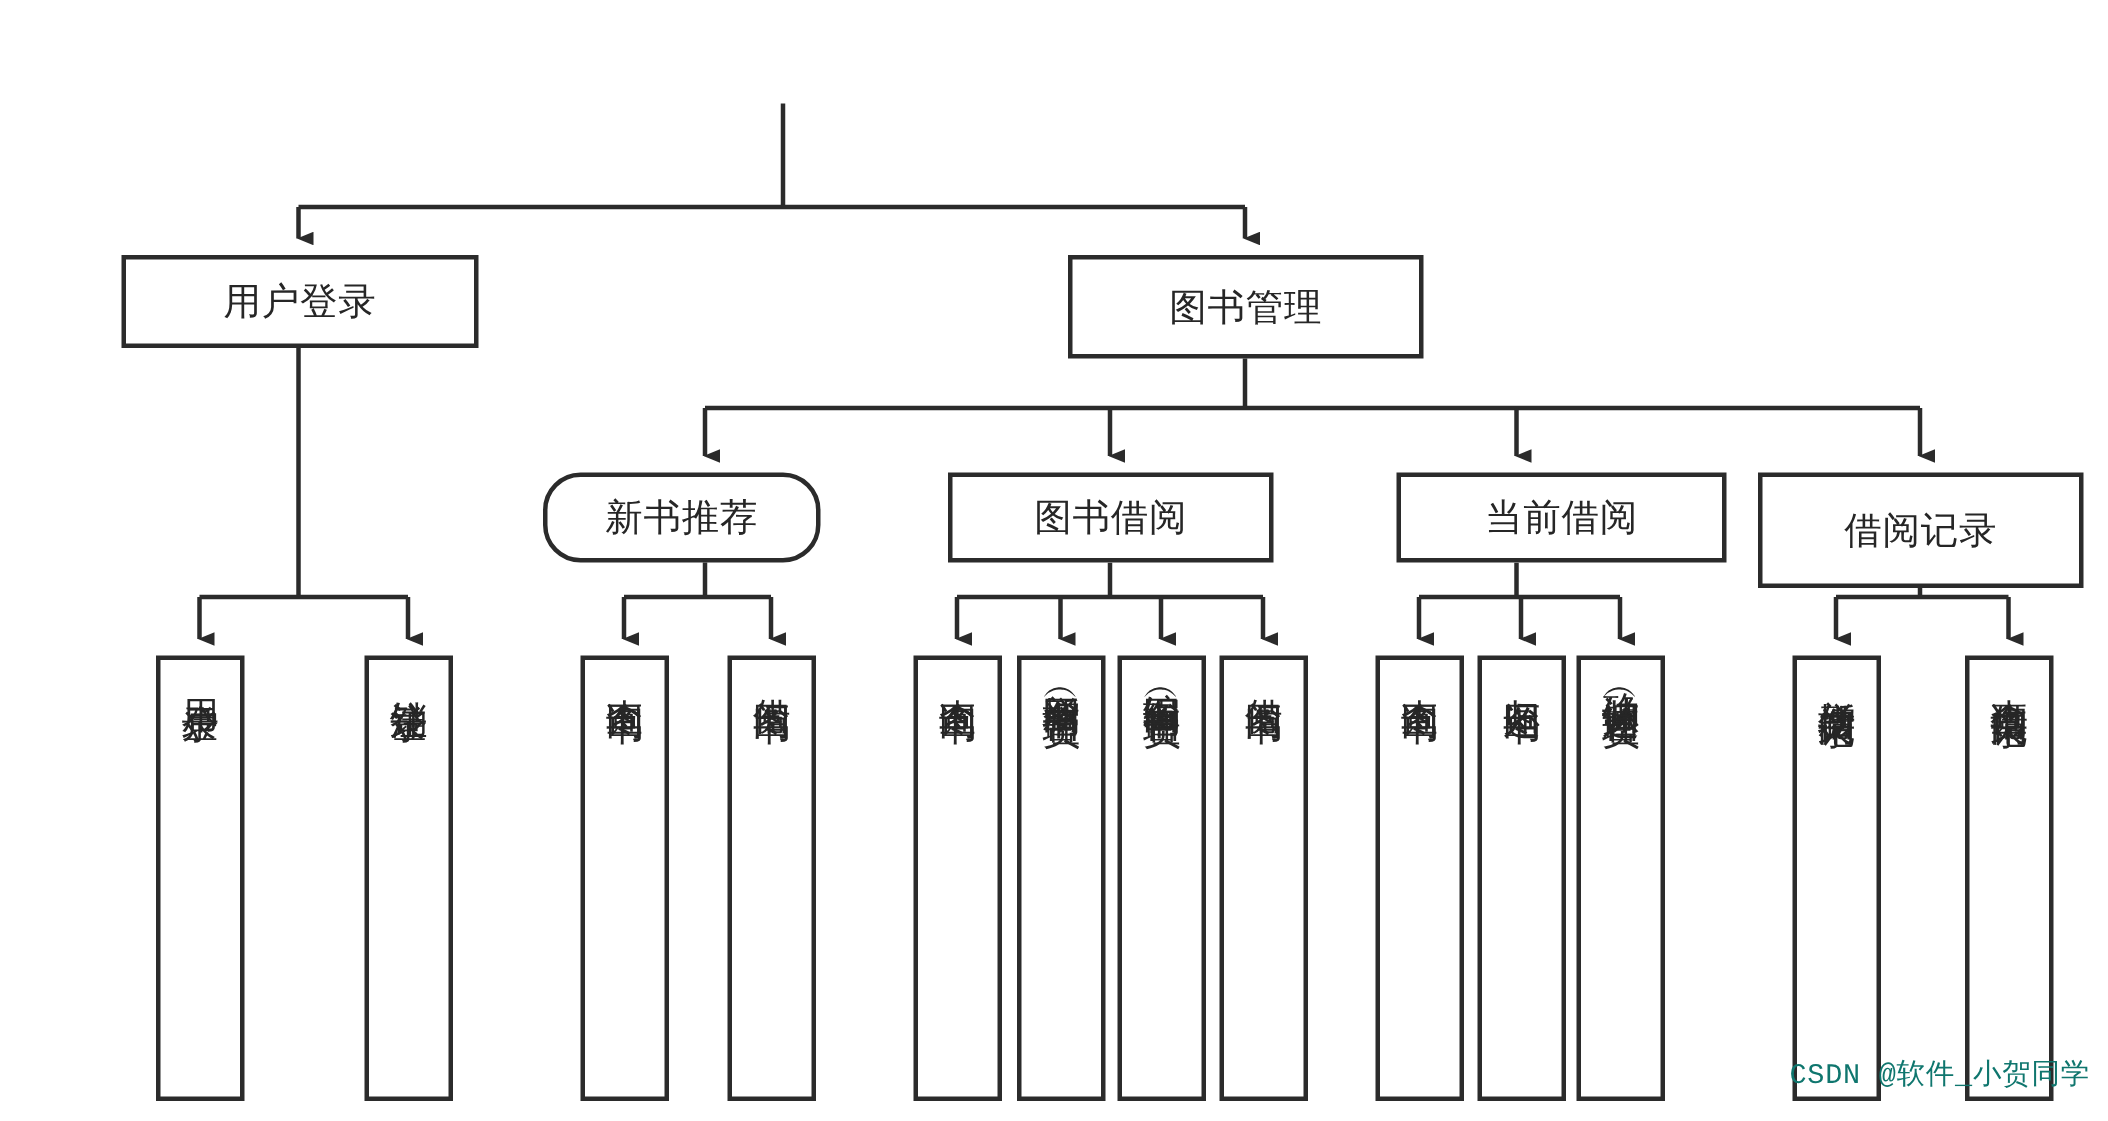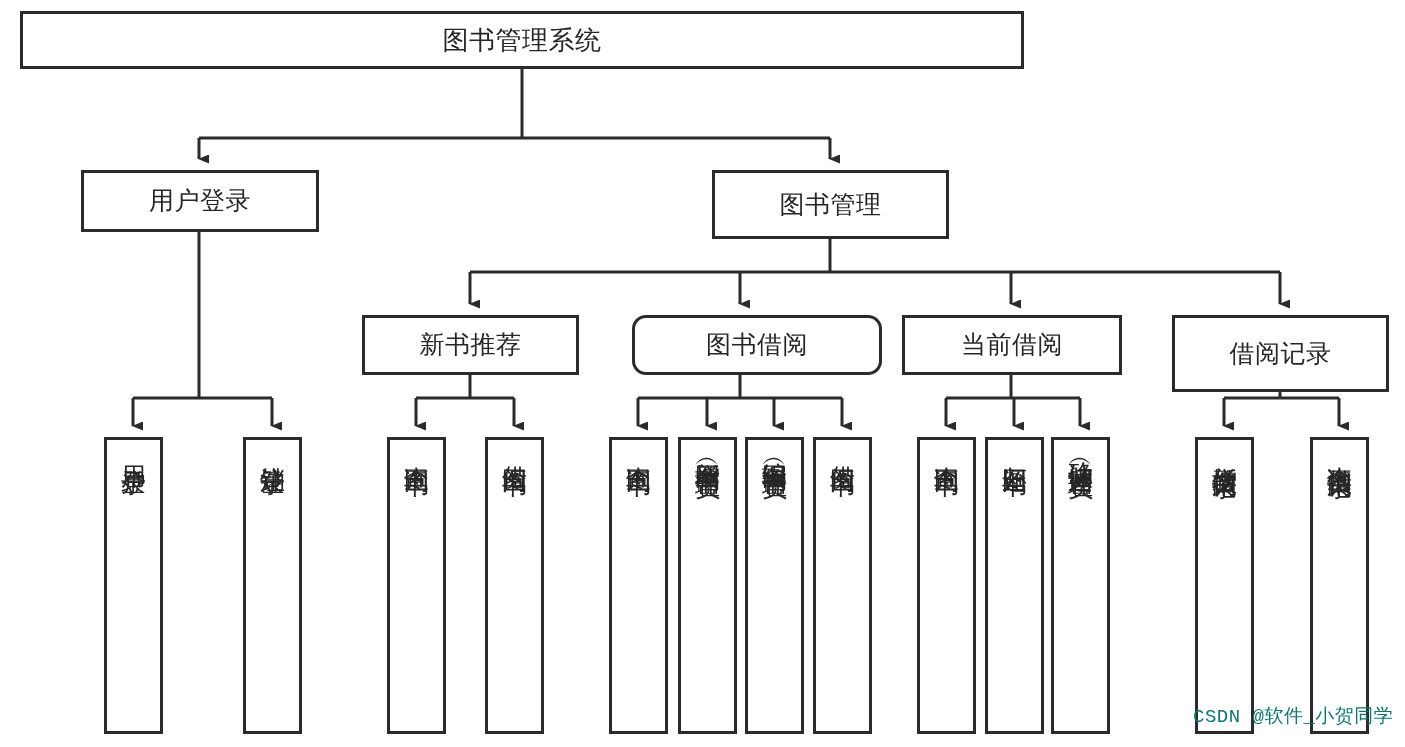--- a/index.html
+++ b/index.html
@@ -132,38 +132,35 @@
       <path d="M1014,398 L1014,426" marker-end="url(#arrow)"></path>
       <path d="M1080,398 L1080,426" marker-end="url(#arrow)"></path>
 
       <path d="M1280,375 L1280,398"></path>
       <path d="M1224,398 L1339,398"></path>
       <path d="M1224,398 L1224,426" marker-end="url(#arrow)"></path>
       <path d="M1339,398 L1339,426" marker-end="url(#arrow)"></path>
     </g>
   </svg>
 
-  <div class="node horiz root" style="left:20px; top:11px; width:1004px; height:58px;">
-    <span class="label">图书管理系统</span>
-  </div>
 
   <div class="node horiz" style="left:81px; top:170px; width:238px; height:62px;">
     <span class="label">用户登录</span>
   </div>
   <div class="node horiz" style="left:712px; top:170px; width:237px; height:69px;">
     <span class="label">图书管理</span>
   </div>
 
-  <div class="node horiz" style="left:362px; top:315px; width:217px; height:60px;">
+  <div class="node horiz" style="left:362px; top:315px; width:185px; height:60px;border-radius:25px;">
     <span class="label">新书推荐</span>
   </div>
-  <div class="node horiz" style="left:632px; top:315px; width:250px; height:60px;border-radius:14px;">
+  <div class="node horiz" style="left:632px; top:315px; width:217px; height:60px;">
     <span class="label">图书借阅</span>
   </div>
-  <div class="node horiz" style="left:902px; top:315px; width:220px; height:60px;">
+  <div class="node horiz" style="left:931px; top:315px; width:220px; height:60px;">
     <span class="label">当前借阅</span>
   </div>
   <div class="node horiz" style="left:1172px; top:315px; width:217px; height:77px;">
     <span class="label">借阅记录</span>
   </div>
 
   <div class="node leaf" style="left:104px; top:437px; width:59px; height:297px;">
     <span class="label">用户登录</span>
   </div>
   <div class="node leaf" style="left:243px; top:437px; width:59px; height:297px;">

